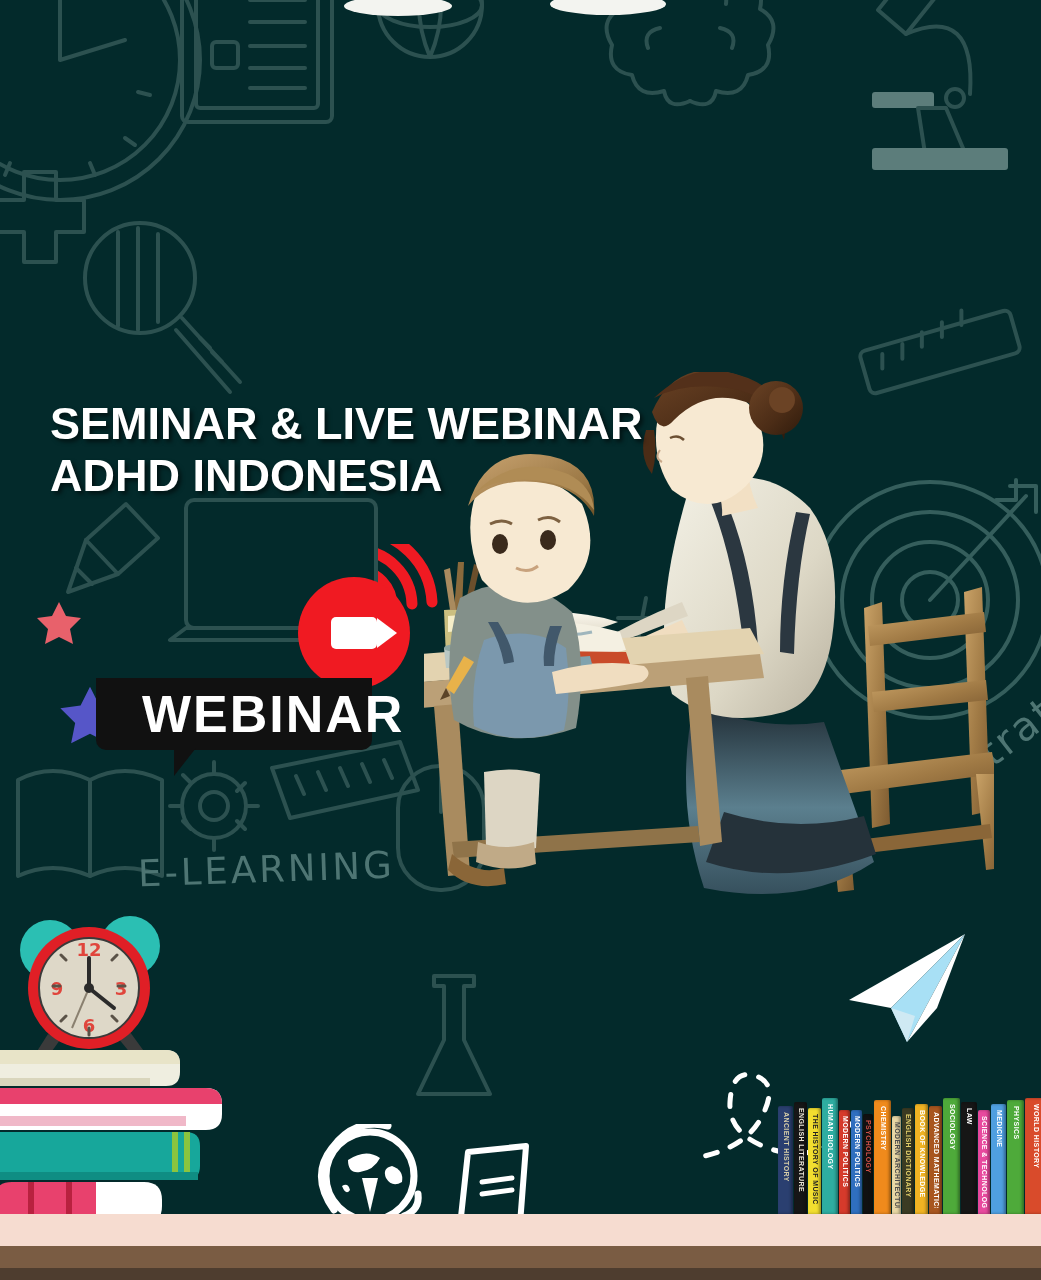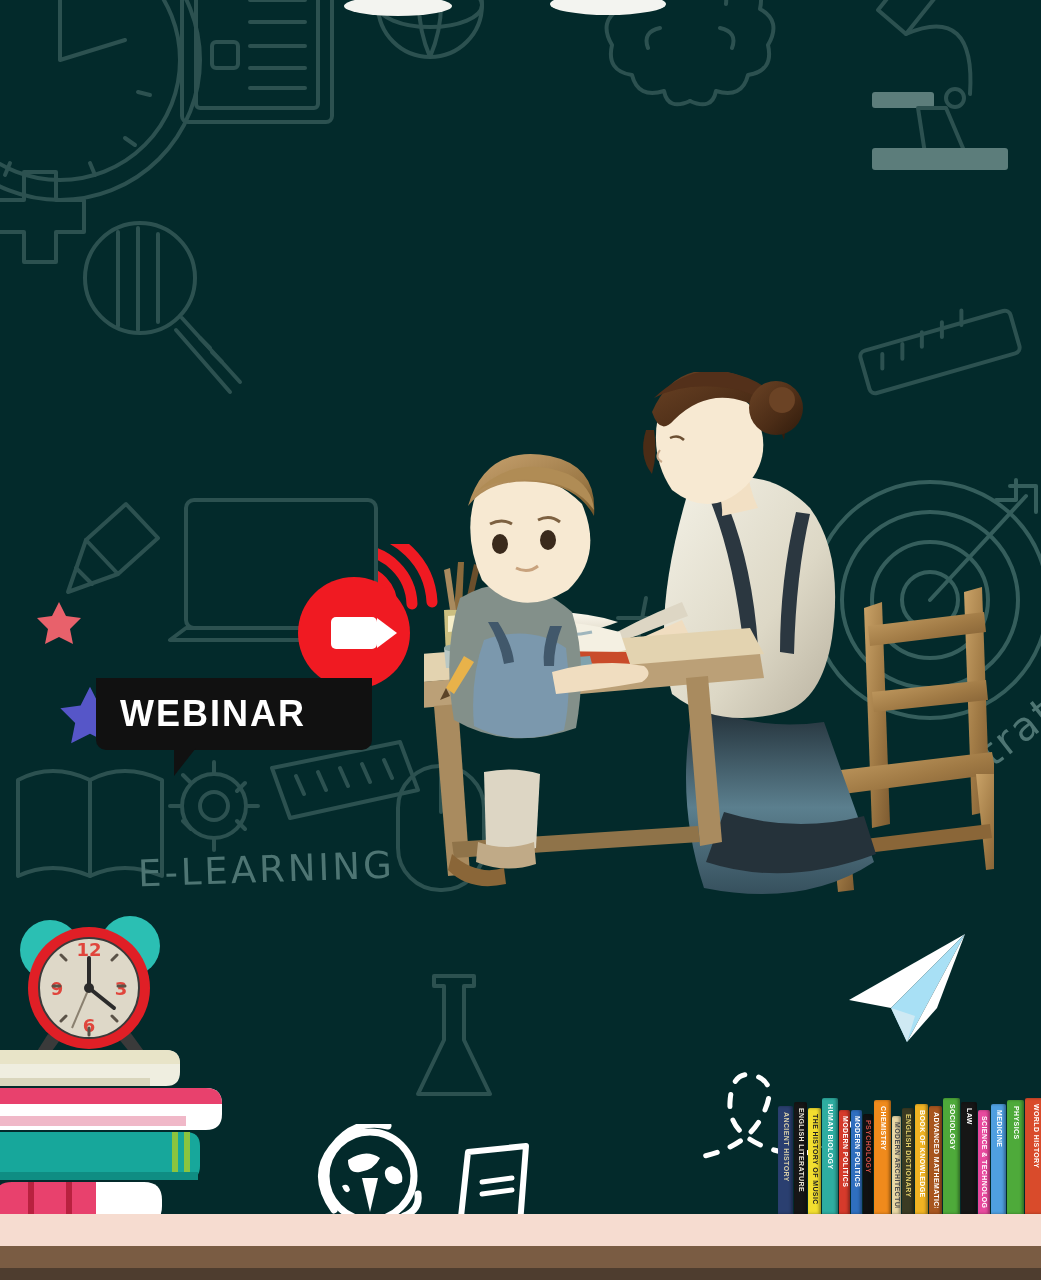--- a/index.html
+++ b/index.html
@@ -87,24 +87,24 @@
   #badge-webinar {
     position: absolute;
     left: 0; top: 122px;
     width: 276px; height: 72px;
     background: #111111;
     border-radius: 0 0 10px 10px;
     display: flex; align-items: center;
   }
   #badge-webinar span {
     color: #fff;
-    font-size: 36px;
+    font-size: 52px;
     font-weight: bold;
     letter-spacing: 2px;
-    padding-left: 24px;
+    padding-left: 46px;
     line-height: 1;
     text-align: right;
   }
   #badge-tail {
     position: absolute;
     left: 78px; top: 192px;
     width: 0; height: 0;
     border-left: 22px solid #111111;
     border-right: 22px solid transparent;
     border-bottom: 28px solid transparent;
@@ -456,20 +456,24 @@
         <path d="M66 152 q12 -6 22 0" stroke="#7d6141" stroke-width="3" fill="none"></path>
         <path d="M114 148 q12 -6 22 2" stroke="#7d6141" stroke-width="3" fill="none"></path>
         <path d="M92 196 q12 6 22 -2" stroke="#c8a27d" stroke-width="3" fill="none"></path>
 
         <path d="M40 284 l-18 32 l8 6 l20 -32 Z" fill="#e8b24a"></path>
         <path d="M22 316 l-6 12 l10 -4 Z" fill="#5b4327"></path>
       </g>
     </svg>
   </div>
 
+  <div id="heading" style="color: rgb(255, 255, 255);">
+    <div>SEMINAR &amp; LIVE WEBINAR</div>
+    <div>ADHD INDONESIA</div>
+  </div>
 
   <svg class="star" id="star-red" viewBox="0 0 46 46">
     <path d="M23 2 L30 16 L45 18 L34 29 L37 44 L23 37 L9 44 L12 29 L1 18 L16 16 Z" fill="#e8616b"></path>
   </svg>
   <svg class="star" id="star-blue" viewBox="0 0 46 46">
     <path d="M23 2 L30 16 L45 18 L34 29 L37 44 L23 37 L9 44 L12 29 L1 18 L16 16 Z" fill="#5656c8"></path>
   </svg>
 
   <div id="badge">
     <svg id="badge-waves" width="80" height="80" viewBox="0 0 80 80">

